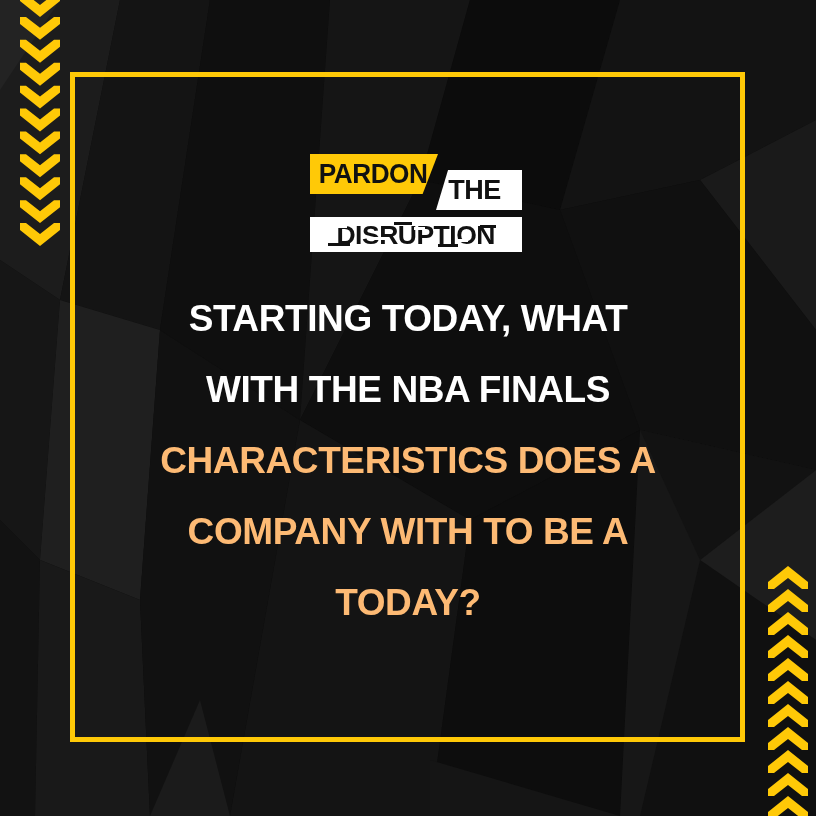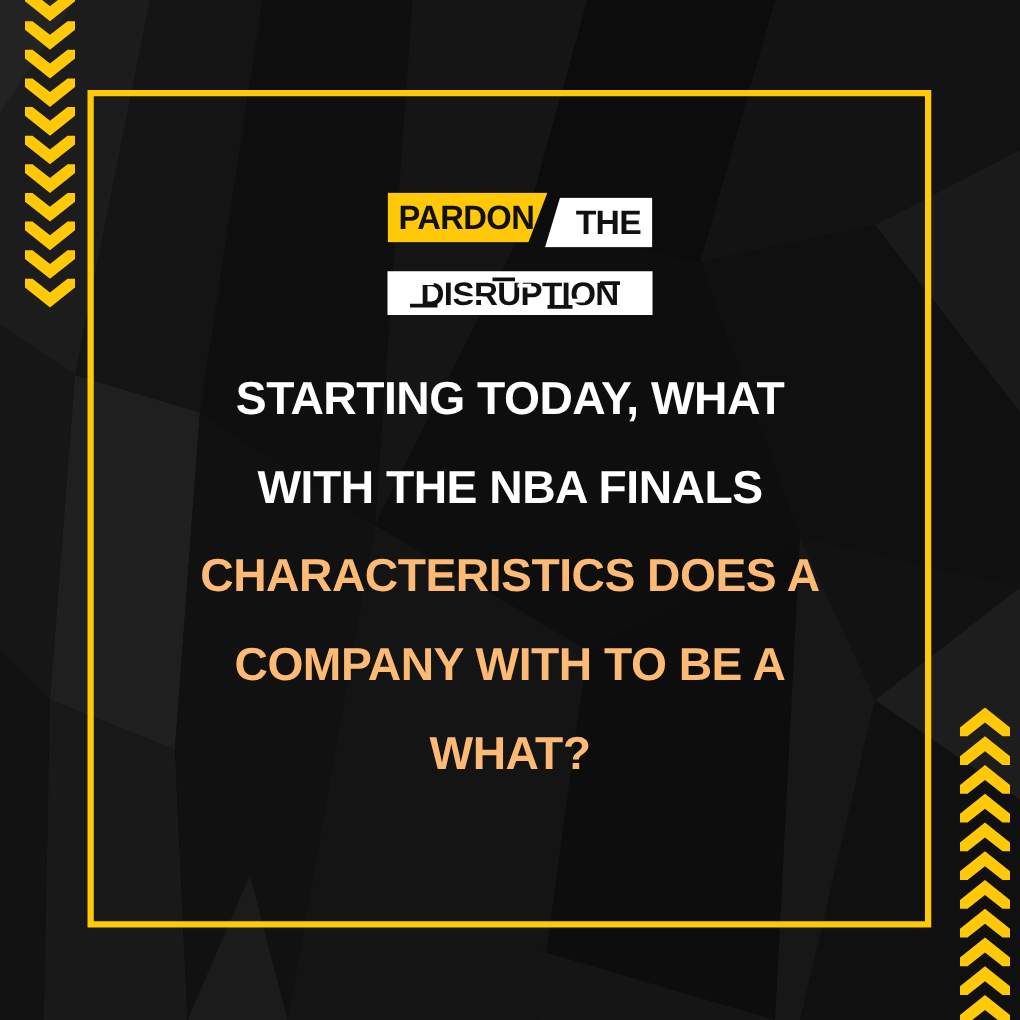--- a/index.html
+++ b/index.html
@@ -75,28 +75,28 @@
     font-weight: 700;
     letter-spacing: -0.5px;
     padding-left: 9px;
     line-height: 1;
     font-stretch: condensed;
     transform: scaleX(0.97);
     transform-origin: left center;
   }
   #logo-the-block {
     position: absolute;
-    left: 126px; top: 4px;
+    left: 126px; top: 16px;
     width: 86px;
     height: 40px;
     background: #FFFFFF;
     clip-path: polygon(14% 0, 100% 0, 100% 100%, 0 100%);
     display: flex;
     align-items: center;
-    justify-content: flex-end;
+    justify-content: center;
   }
   #logo-the-text {
     color: #111111;
     font-size: 27px;
     font-weight: 700;
     letter-spacing: -0.5px;
     padding-right: 9px;
     line-height: 1;
   }
   #logo-row-bottom {
@@ -236,16 +236,16 @@
       <span class="glitch-dark" style="left:128px; top:27px; width:20px; height:3px;"></span>
       <span class="glitch-dark" style="left:170px; top:8px; width:16px; height:3px;"></span>
     </div>
   </div>
 
   <div id="headline">
     <div class="headline-line hl-white">STARTING TODAY, WHAT</div>
     <div class="headline-line hl-white">WITH THE NBA FINALS</div>
     <div class="headline-line hl-yellow">CHARACTERISTICS DOES A</div>
     <div class="headline-line hl-yellow">COMPANY WITH TO BE A</div>
-    <div class="headline-line hl-yellow">WHAT?</div>
+    <div class="headline-line hl-yellow">TODAY?</div>
   </div>
 
 </div>
 
 </body></html>

